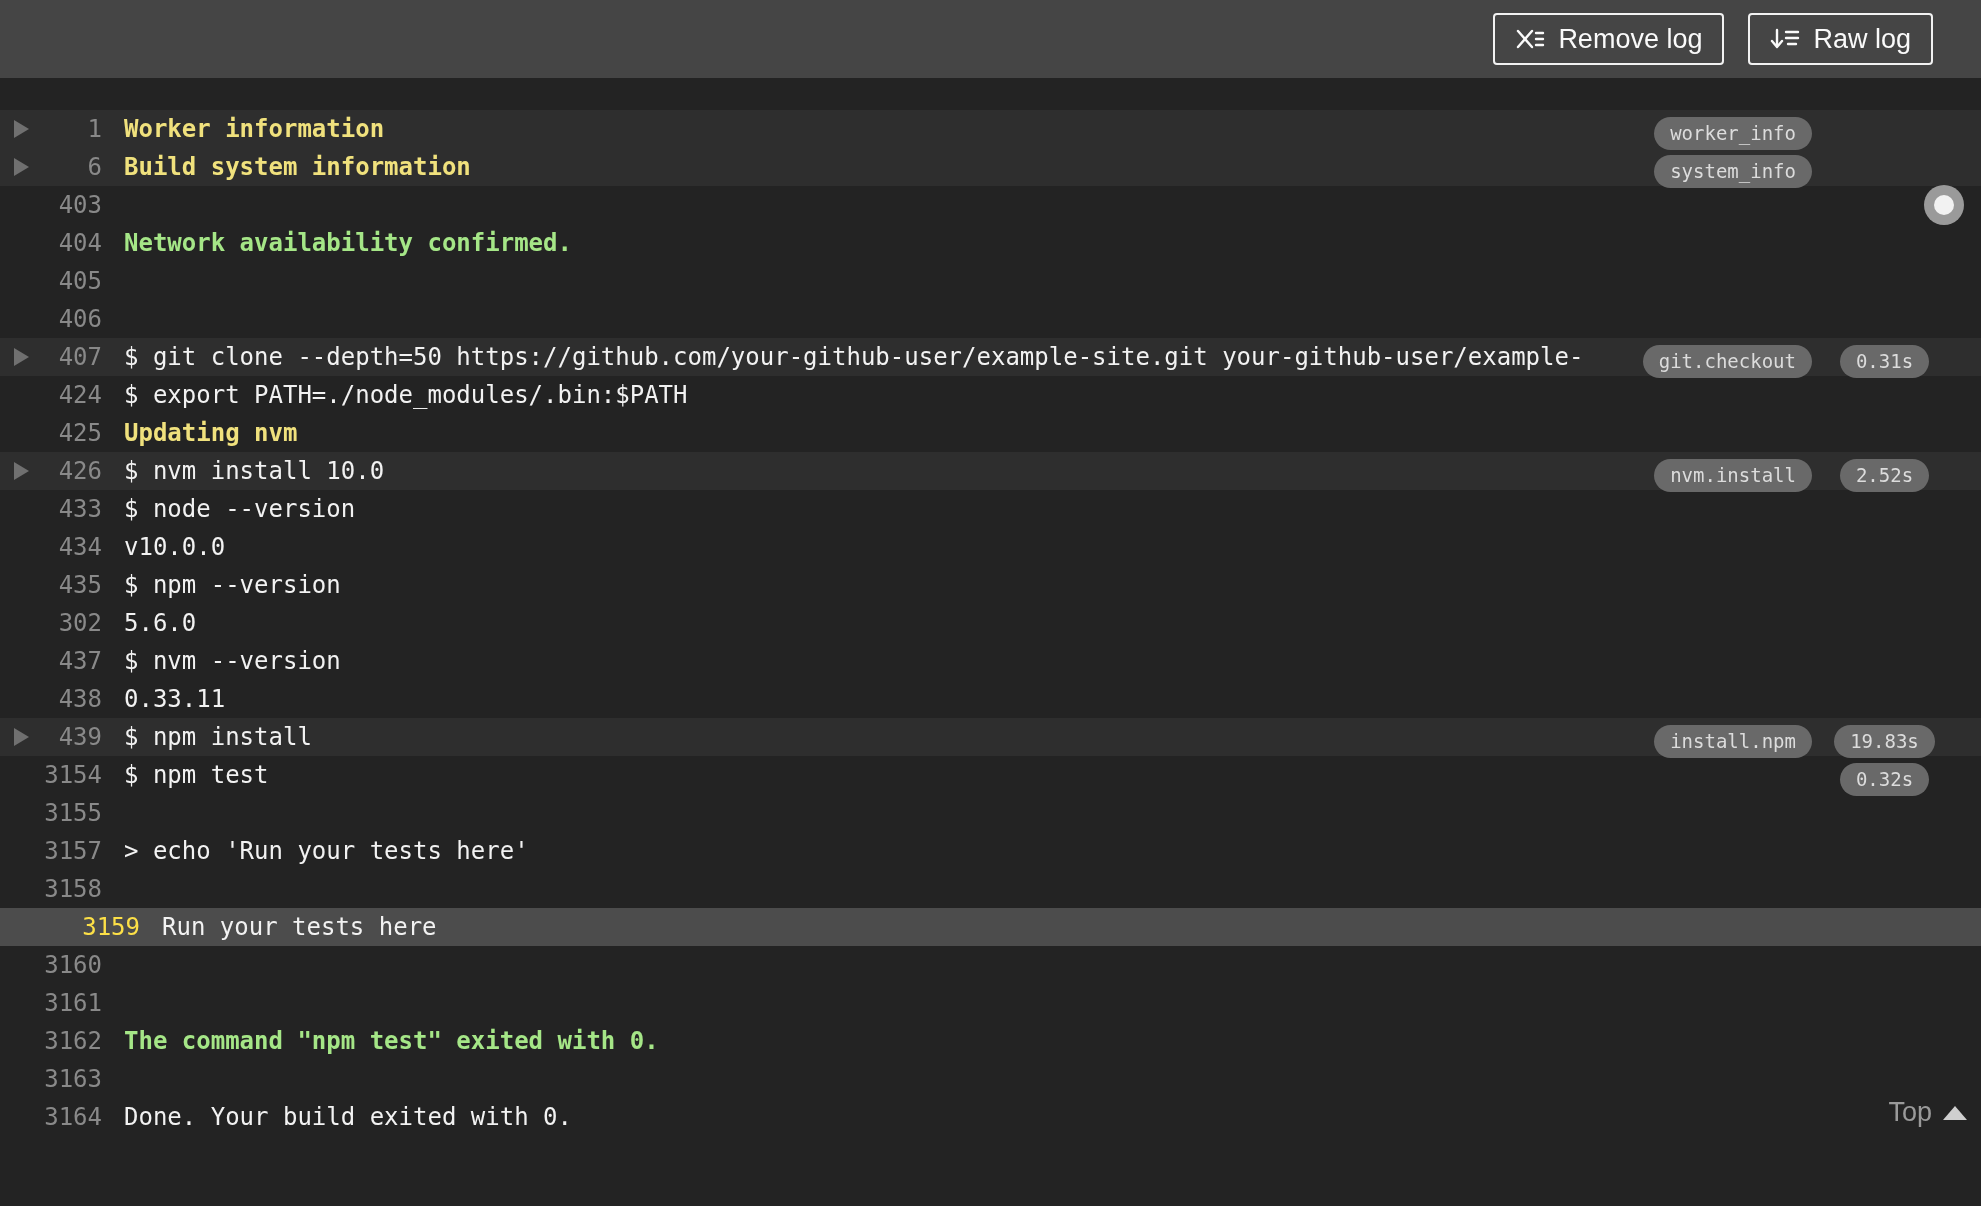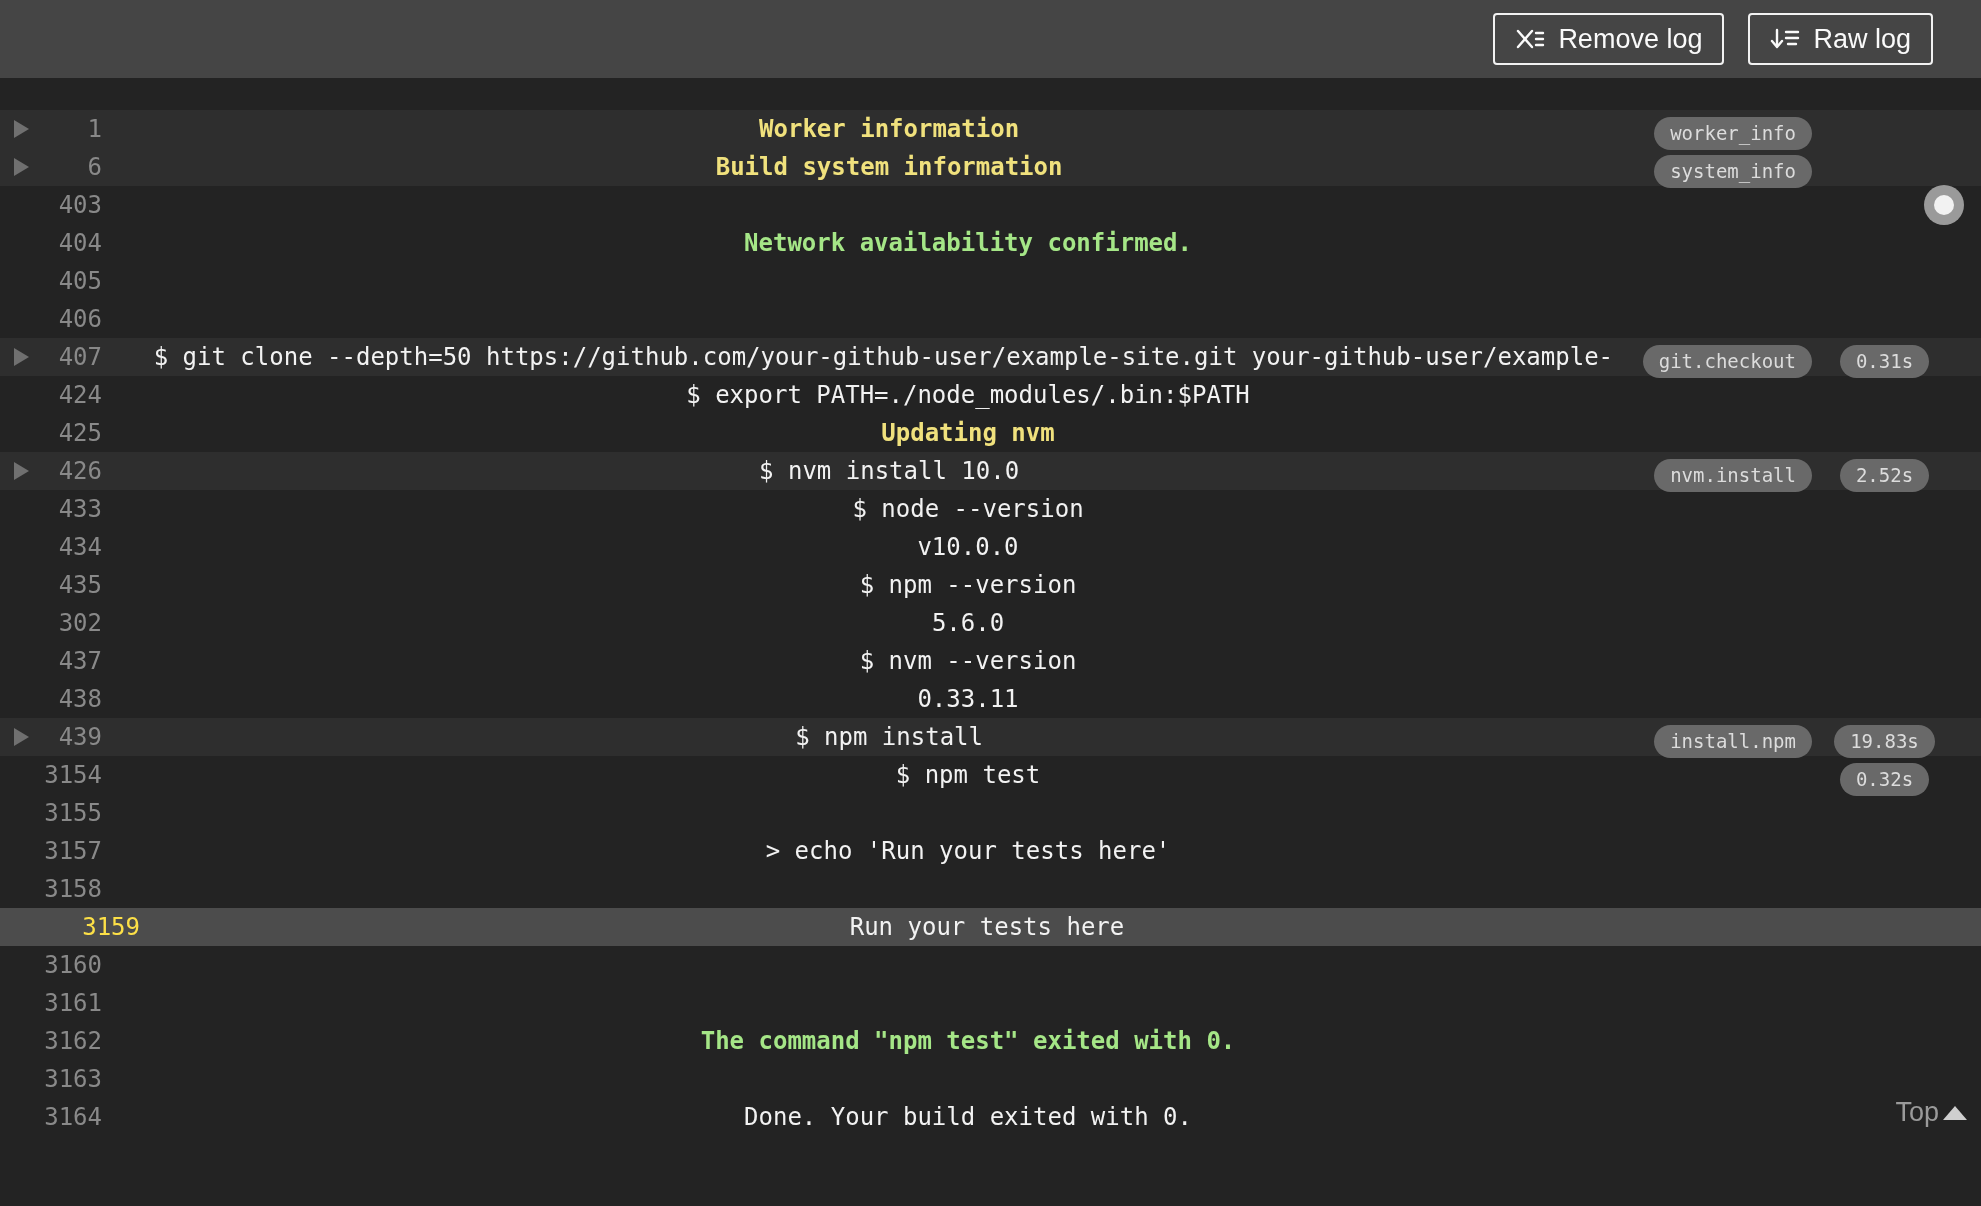--- a/index.html
+++ b/index.html
@@ -58,21 +58,21 @@
     border-left:15px solid #707070;
   }
   .num {
     width:60px; flex:0 0 60px;
     text-align:right;
     color:#898989;
     margin-right:22px;
     cursor:pointer;
   }
   .row.selected .num { color:#fde047;margin-left:38px; }
-  .txt { flex:1 1 auto; overflow:hidden;text-align:center; }
+  .txt { flex:1 1 auto; overflow:hidden; }
   .row.c-yellow .txt { color:#f0e17d; font-weight:bold; }
   .row.c-green .txt { color:#a5e687; font-weight:bold; }
   .badge {
     background:#696969;
     color:#dcdcdc;
     font-size:19px;
     height:33px;
     line-height:33px;
     border-radius:17px;
     padding:0 16px;
@@ -98,21 +98,21 @@
   .follow-btn .dot {
     width:20px; height:20px;
     border-radius:50%;
     background:#f2f2f2;
   }
 
   
   .top-link {
     position:absolute;
     bottom:8px; right:14px;
-    display:flex; align-items:center; gap:4px;
+    display:flex; align-items:center; gap:11px;
     font-family:"Liberation Sans", sans-serif;
     font-size:27px;
     color:#9a9a9a;
     text-decoration:none;
     cursor:pointer;
   }
   .top-link .caret {
     display:block; width:0; height:0;
     border-left:12px solid transparent;
     border-right:12px solid transparent;

